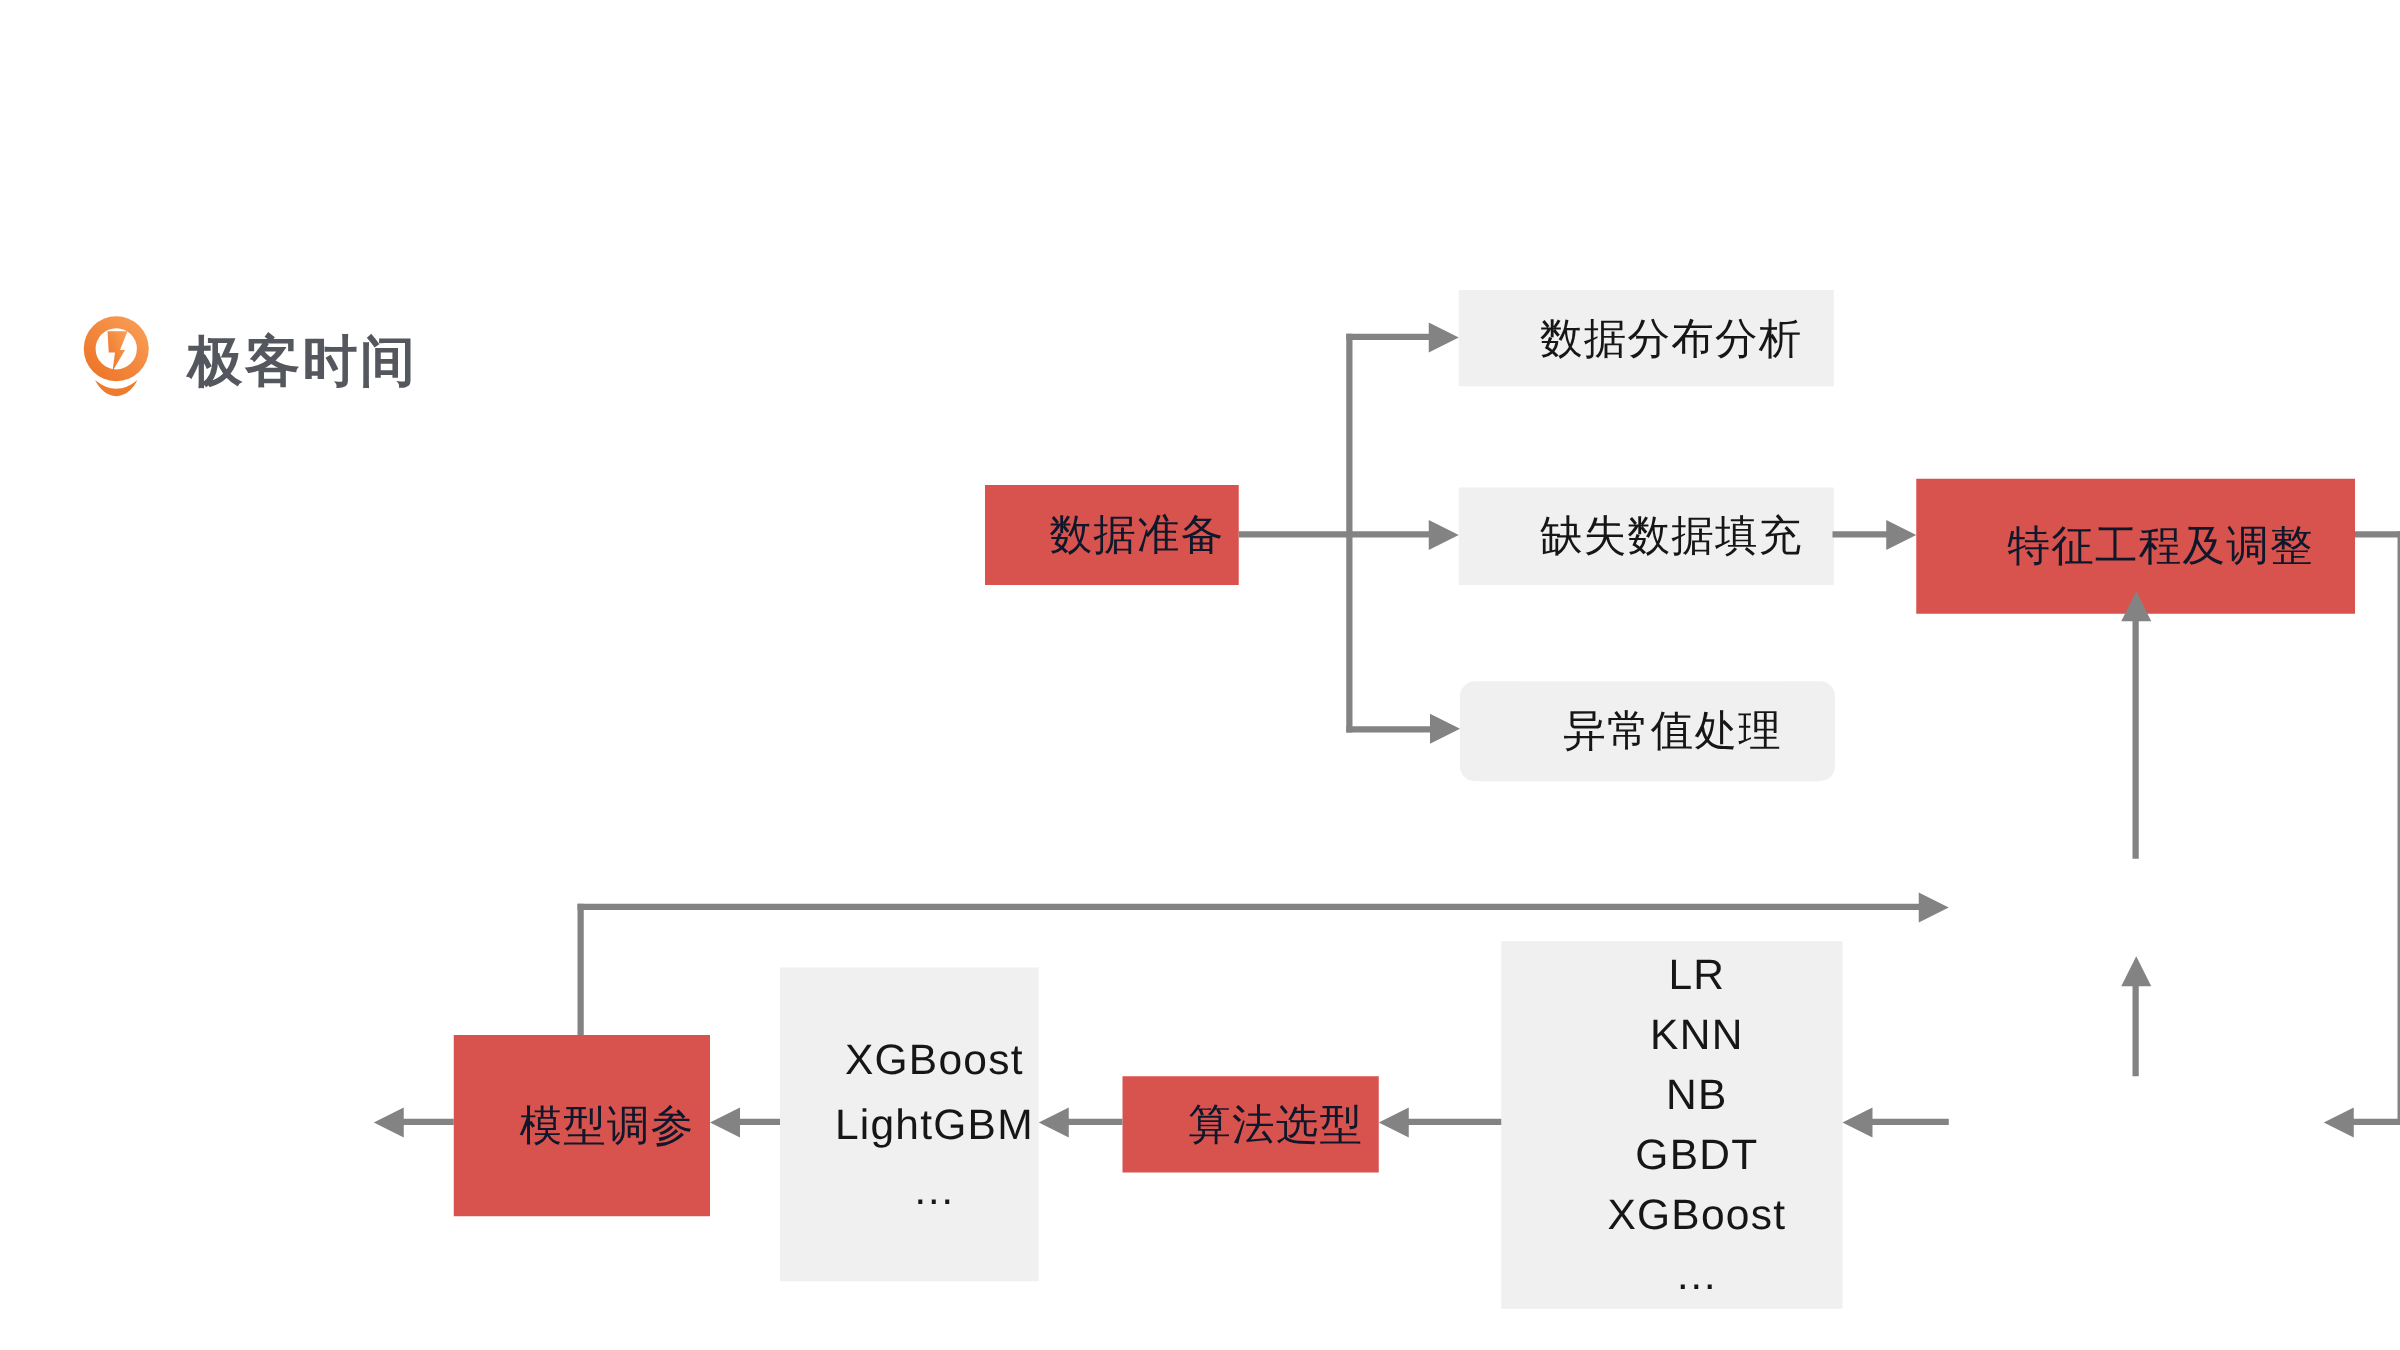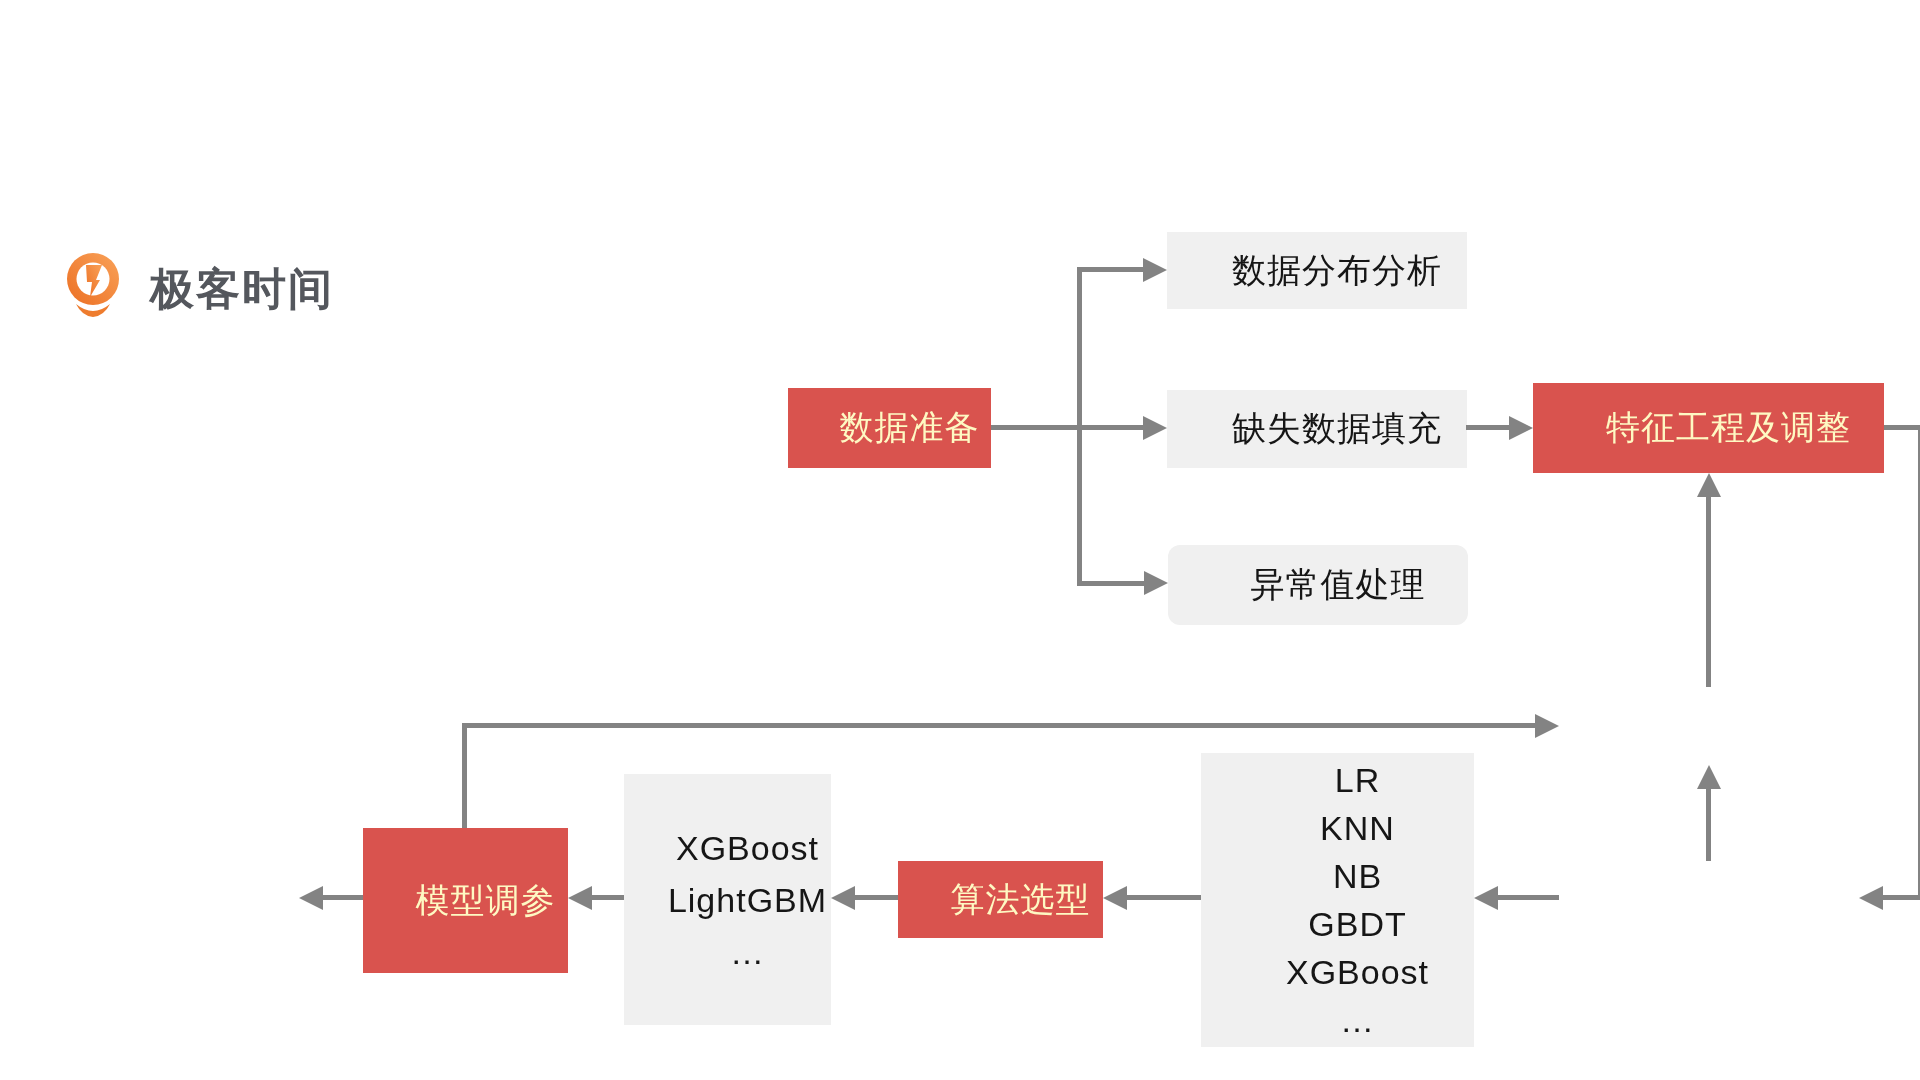--- a/index.html
+++ b/index.html
@@ -6,21 +6,21 @@
   body{font-family:"Liberation Sans","DejaVu Sans",sans-serif;}
   .stage{position:relative;width:1920px;height:1080px;background:#ffffff;overflow:hidden;margin-left:36px;}
 
   
   .logo{position:absolute;left:30px;top:252px;display:flex;align-items:flex-start;}
   .logo-text{margin-left:28px;margin-top:8px;font-size:44px;font-weight:600;color:#54575d;letter-spacing:2px;}
 
   
   .node{position:absolute;display:flex;flex-direction:column;align-items:center;justify-content:center;
         font-size:34px;letter-spacing:1px;text-align:center;box-sizing:border-box;padding-left:40px;}
-  .node.red{background:#d9534e;color:#fef9c3;font-weight:500;}
+  .node.red{background:#d9534e;color:#0f172a;font-weight:500;}
   .node.gray{background:#f0f0f0;color:#161616;font-weight:400;}
   .node .ln{display:block;}
   .lh48 .ln{line-height:48px;text-align:right;}
   .lh52 .ln{line-height:52px;}
 
   
   .line{position:absolute;background:#838383;}
   .ah{position:absolute;width:0;height:0;}
   .ah.r{border-left:24px solid #838383;border-top:12px solid transparent;border-bottom:12px solid transparent;}
   .ah.l{border-right:24px solid #838383;border-top:12px solid transparent;border-bottom:12px solid transparent;}
@@ -56,21 +56,21 @@
   </div>
 
   <div class="node gray" style="left:1131px;top:390px;width:300px;height:78px;">
     <span class="ln">缺失数据填充</span>
   </div>
 
   <div class="node gray" style="left:1132px;top:545px;width:300px;height:80px;border-radius:12px;">
     <span class="ln">异常值处理</span>
   </div>
 
-  <div class="node red" style="left:1497px;top:383px;width:351px;height:90px;text-align:center;">
+  <div class="node red" style="left:1497px;top:383px;width:351px;height:108px;text-align:center;">
     <span class="ln">特征工程及调整</span>
   </div>
 
 
 
   <div class="node gray lh48" style="left:1165px;top:753px;width:273px;height:294px;">
     <span class="ln">LR</span>
     <span class="ln">KNN</span>
     <span class="ln">NB</span>
     <span class="ln">GBDT</span>

